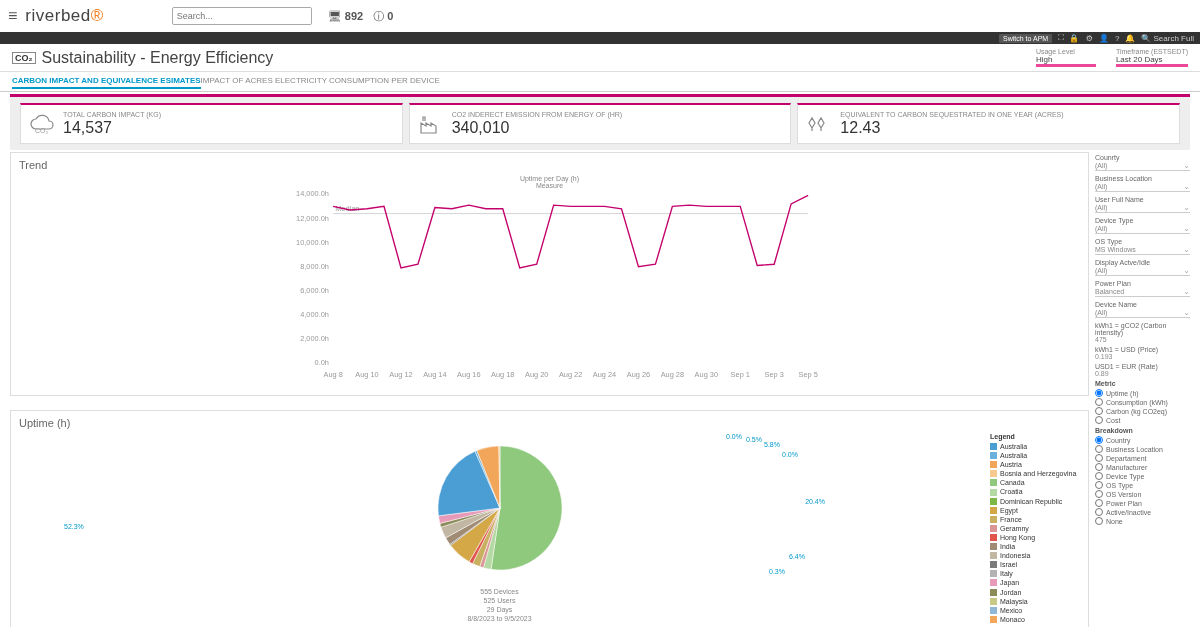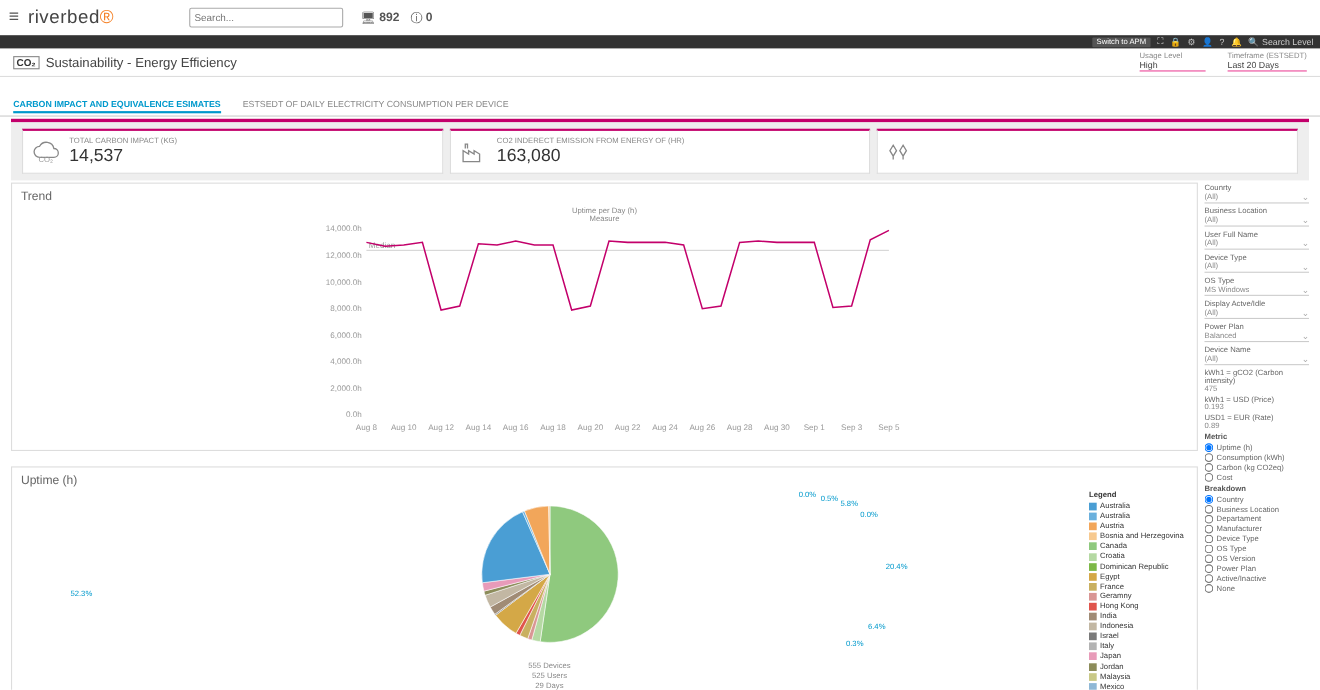--- a/index.html
+++ b/index.html
@@ -8,25 +8,25 @@
 .menu-icon{font-size:16px;cursor:pointer;color:#555}
 .logo-text{font-size:17px;font-weight:400;letter-spacing:0.5px;color:#444}
 .search-box{margin-left:60px;width:140px;height:18px;border:1px solid #aaa;border-radius:2px;padding:1px 4px;font-size:9px}
 .top-icons{display:flex;align-items:center;gap:10px;margin-left:8px;color:#555;font-size:11px}
 .top-icons span{display:inline-flex;align-items:center;gap:3px}
 .blackbar{background:#333;height:12px;display:flex;justify-content:flex-end;align-items:center;padding:0 6px;gap:6px}
 .bb-btn{background:#555;color:#fff;font-size:7px;padding:1px 4px;border-radius:1px;cursor:pointer}
 .bb-icon{color:#ccc;font-size:8px;cursor:pointer}
 .header{display:flex;align-items:center;padding:4px 12px;border-bottom:1px solid #ddd}
 .co2-chip{font-size:9px;font-weight:bold;border:1px solid #888;padding:0 2px;margin-right:6px}
-.page-title{font-size:12px;color:#444}
+.page-title{font-size:16px;color:#444}
 .header-right{margin-left:auto;display:flex;gap:20px}
 .hr-item{font-size:7px;color:#888}
-.hr-item .val{display:block;font-size:8px;color:#444;border-bottom:1px solid #ec4899;min-width:60px}
-.tabs{display:flex;gap:20px;padding:2px 12px;border-bottom:1px solid #ccc;margin-top:16px}
+.hr-item .val{display:block;font-size:8px;color:#444;border-bottom:3px solid #ec4899;min-width:60px}
+.tabs{display:flex;padding:2px 12px;border-bottom:1px solid #ccc;margin-top:0}
 .tab{font-size:8px;color:#888;padding:2px 0;cursor:pointer}
 .tab.active{color:#0099cc;border-bottom:2px solid #0099cc;font-weight:bold}
 .kpi-row{display:flex;gap:6px;padding:6px 10px;background:#eee;border-top:3px solid #c3006b;margin:2px 10px}
 .kpi{background:#fff;flex:1;padding:6px 8px;display:flex;align-items:center;gap:8px;border:1px solid #ddd;border-top:2px solid #c3006b}
 .kpi-icon{width:26px;height:26px;display:flex;align-items:center;justify-content:center;color:#888}
 .kpi-label{font-size:7px;color:#888;line-height:1.1}
 .kpi-value{font-size:16px;font-weight:400;color:#333}
 .body-row{display:flex;gap:6px;padding:0 10px}
 .left-col{flex:1;display:flex;flex-direction:column;gap:14px}
 .right-col{width:95px;padding:2px 0;font-size:7px;color:#555}
@@ -68,41 +68,41 @@
 </div>
 
 <div class="blackbar">
   <span class="bb-btn">Switch to APM</span>
   <span class="bb-icon">⛶</span>
   <span class="bb-icon">🔒</span>
   <span class="bb-icon">⚙</span>
   <span class="bb-icon">👤</span>
   <span class="bb-icon">?</span>
   <span class="bb-icon">🔔</span>
-  <span class="bb-icon">🔍 <span>Search Level</span></span>
+  <span class="bb-icon">🔍 <span>Search Full</span></span>
 </div>
 
 <div class="header">
   <span class="co2-chip">CO₂</span>
   <span class="page-title">Sustainability - Energy Efficiency</span>
   <div class="header-right">
     <div class="hr-item">
       <span>Usage Level</span>
       <span class="val">High</span>
     </div>
     <div class="hr-item">
       <span>Timeframe (ESTSEDT)</span>
       <span class="val">Last 20 Days</span>
     </div>
   </div>
 </div>
 
 <div class="tabs">
   <div class="tab active">CARBON IMPACT AND EQUIVALENCE ESIMATES</div>
-  <div class="tab">ESTSEDT OF DAILY ELECTRICITY CONSUMPTION PER DEVICE</div>
+  <div class="tab">IMPACT OF ACRES ELECTRICITY CONSUMPTION PER DEVICE</div>
 </div>
 
 <div class="kpi-row">
   <div class="kpi">
     <div class="kpi-icon">
         <svg width="26" height="22" viewBox="0 0 26 22">
           <path d="M7 16a5 5 0 0 1 0-10 7 7 0 0 1 13 2 4 4 0 0 1 0 8z" fill="none" stroke="#888" stroke-width="1.2"></path>
           <text x="6" y="20" font-size="5" fill="#888">CO₂</text>
         </svg>
       </div>
@@ -112,28 +112,32 @@
       </div>
   </div>
   <div class="kpi">
     <div class="kpi-icon">
         <svg width="26" height="22" viewBox="0 0 26 22">
           <path d="M3 20V10l5 3V10l5 3V10l5 3v7zM5 8V4h2v4" fill="none" stroke="#888" stroke-width="1.2"></path>
         </svg>
       </div>
     <div>
         <div class="kpi-label">CO2 INDERECT EMISSION FROM ENERGY OF (HR)</div>
-        <div class="kpi-value">163,080</div>
+        <div class="kpi-value">340,010</div>
       </div>
   </div>
   <div class="kpi">
     <div class="kpi-icon">
         <svg width="26" height="22" viewBox="0 0 26 22">
           <path d="M6 18v-3M6 15l-3-5 3-5 3 5-3 5M15 18v-3M15 15l-3-5 3-5 3 5-3 5" fill="none" stroke="#888" stroke-width="1.2"></path>
         </svg>
+      </div>
+    <div>
+        <div class="kpi-label">EQUIVALENT TO CARBON SEQUESTRATED IN ONE YEAR (ACRES)</div>
+        <div class="kpi-value">12.43</div>
       </div>
   </div>
 </div>
 
 <div class="body-row">
   <div class="left-col">
 
     <div class="panel">
       <div class="panel-title">Trend</div>
       <div class="chart-sub">Uptime per Day (h)</div>

